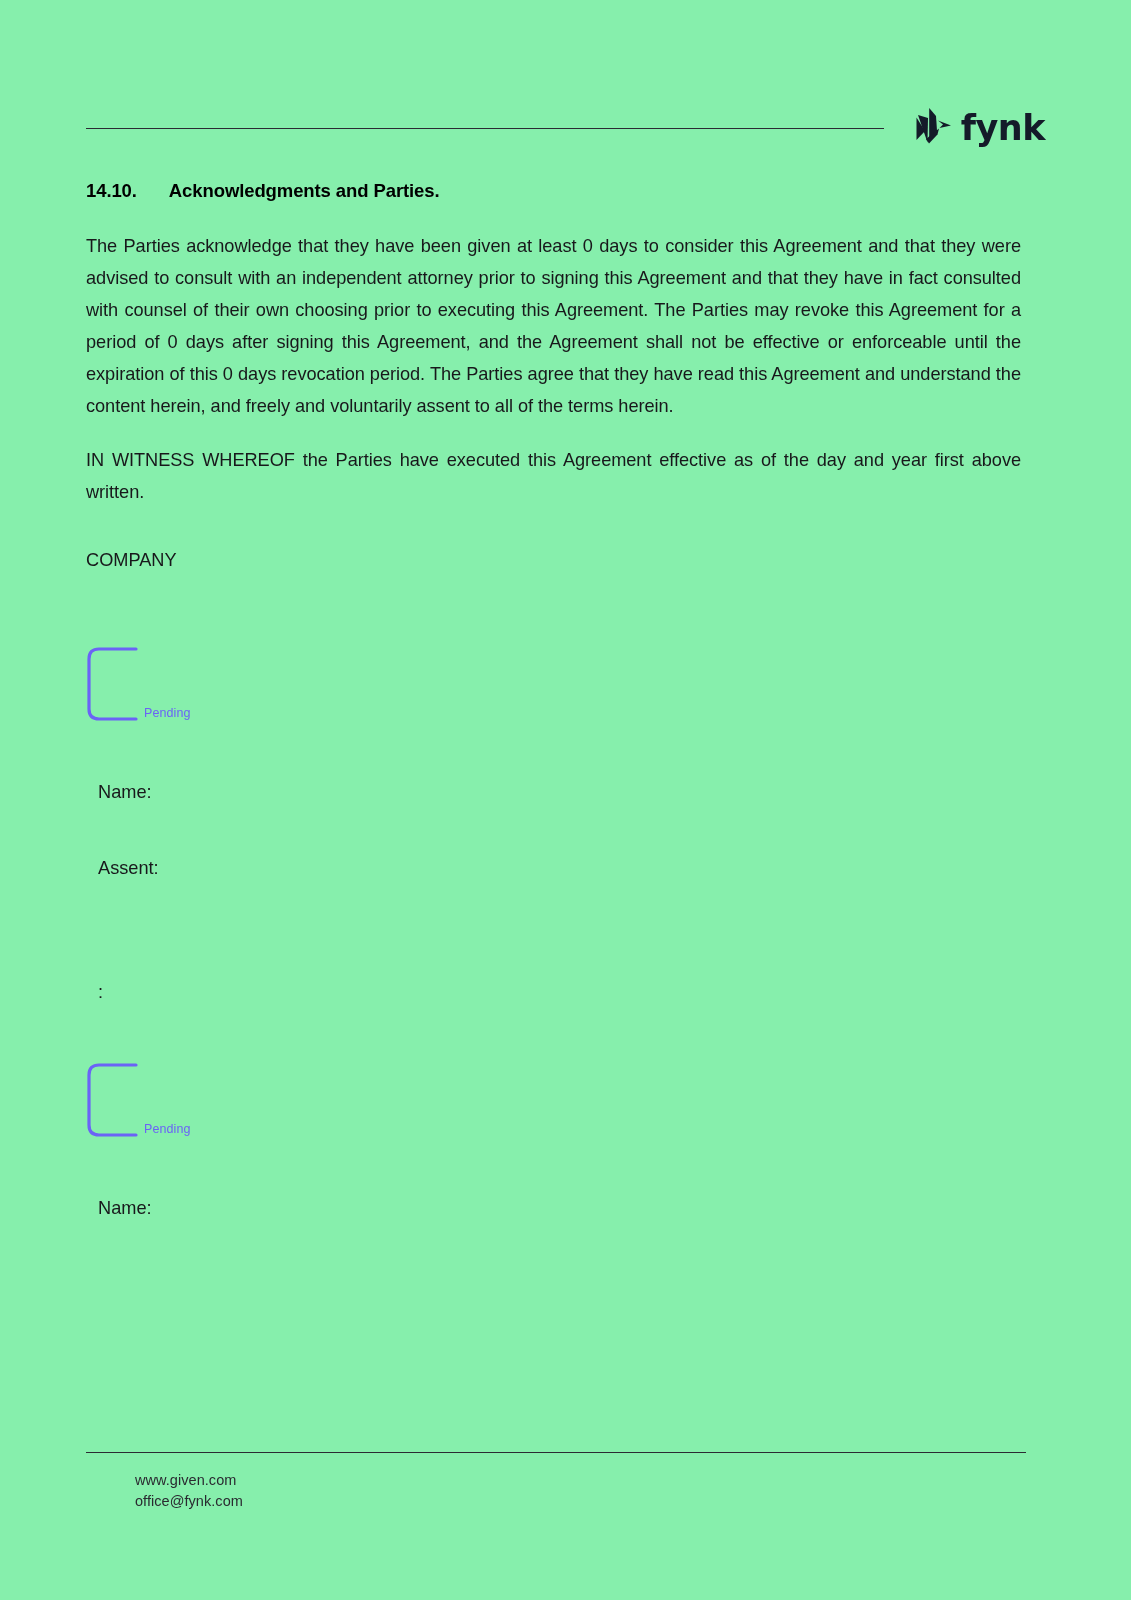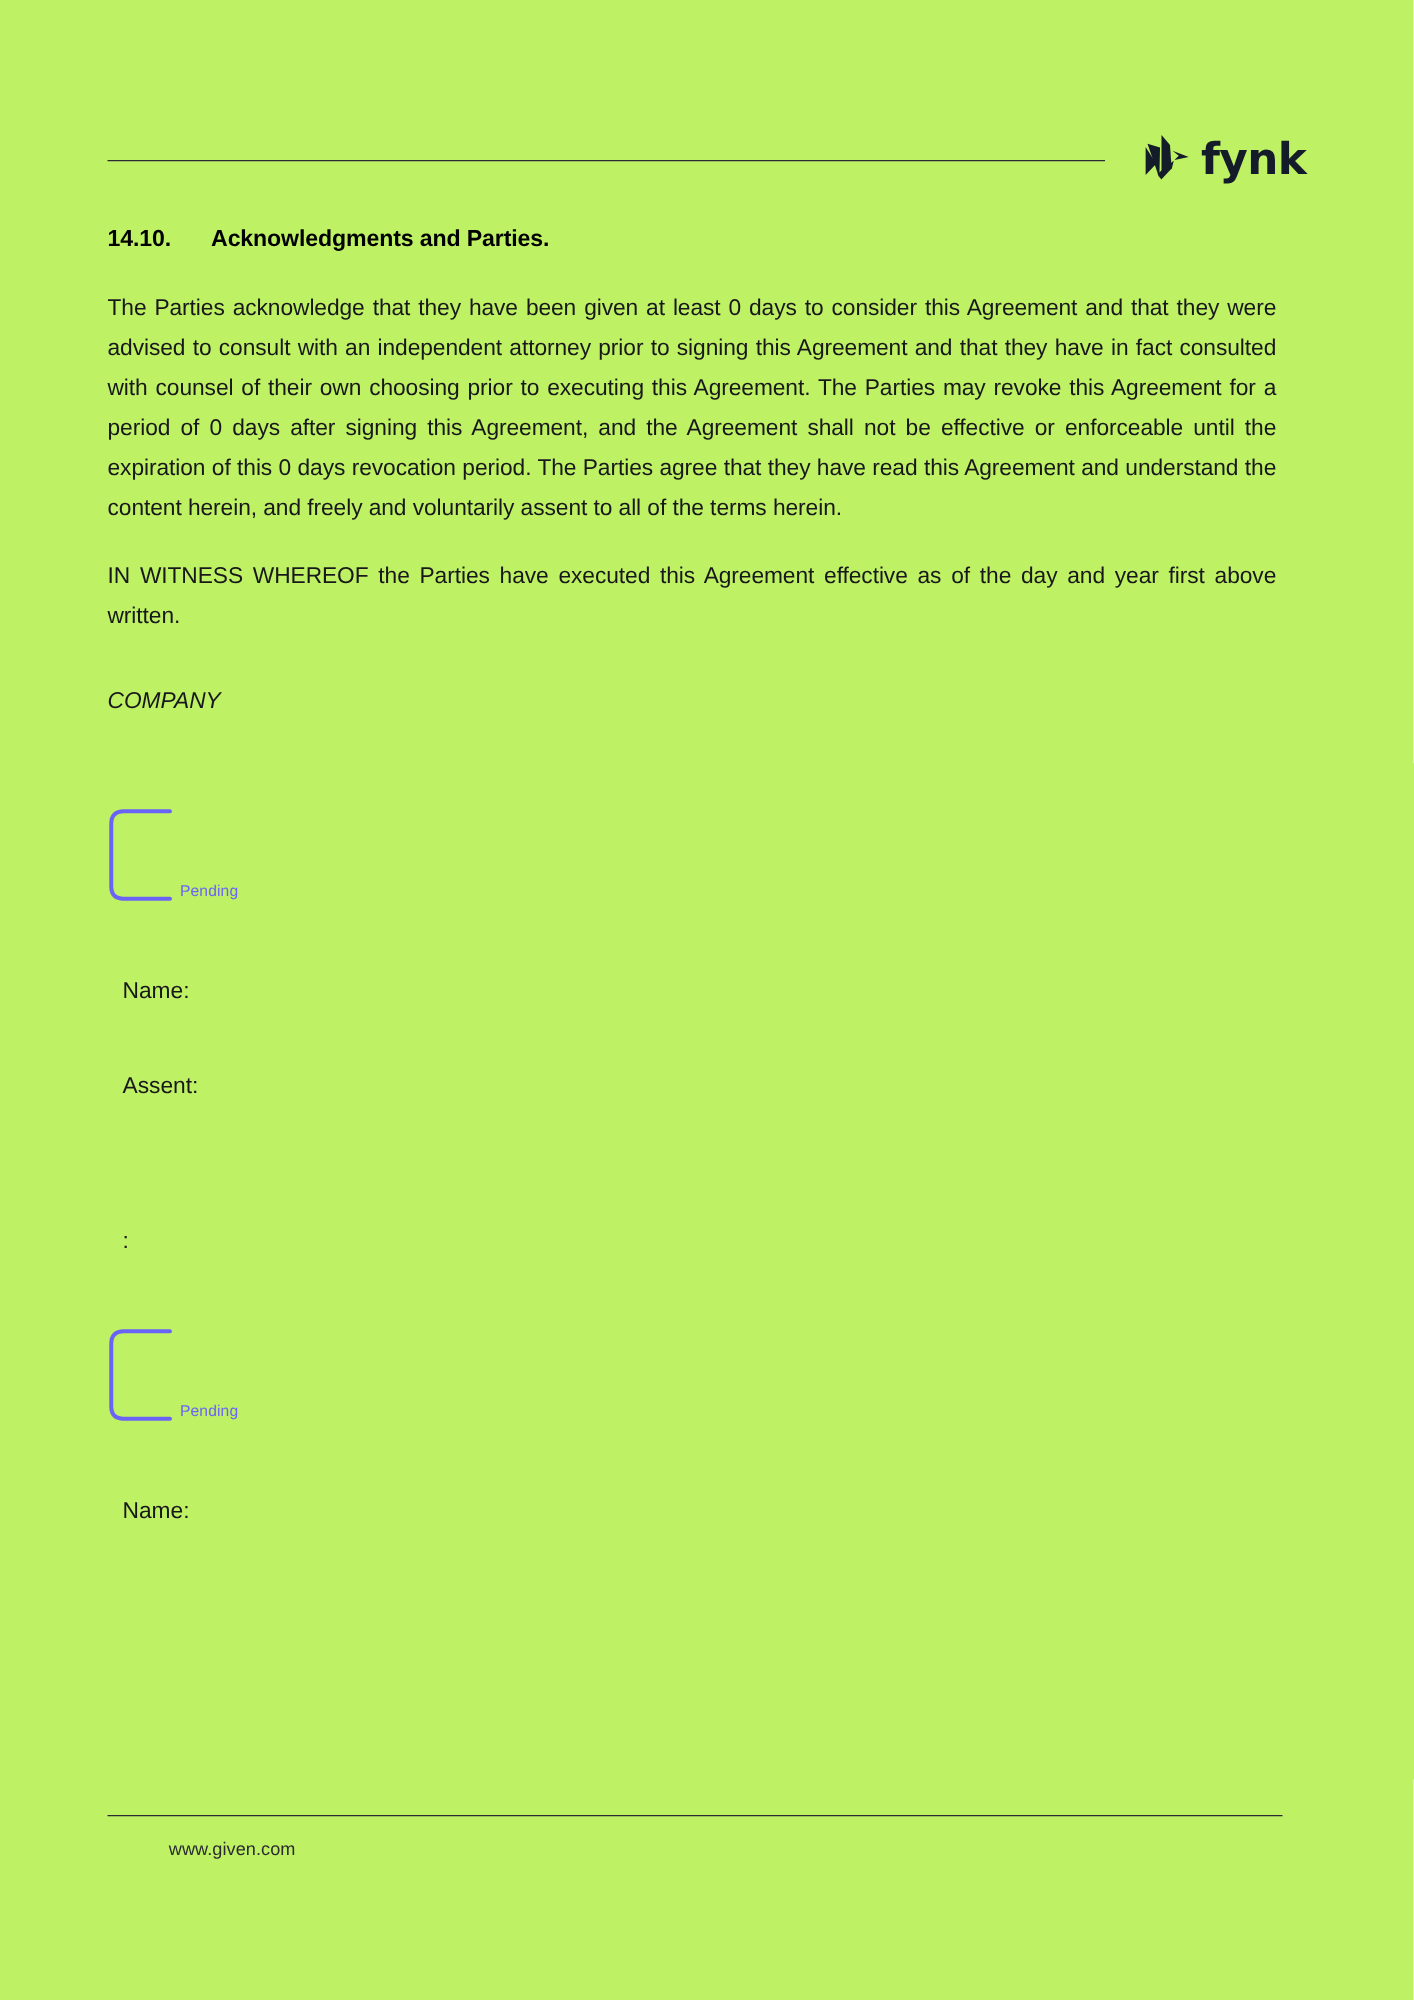--- a/index.html
+++ b/index.html
@@ -10,21 +10,21 @@
   body {
     font-family: "Liberation Sans", sans-serif;
     color: #111111;
     -webkit-font-smoothing: antialiased;
   }
   .page {
     position: relative;
     width: 1131px;
     height: 1600px;
     margin: 0 auto;
-    background: #bef264;
+    background: #86efac;
     overflow: hidden;
     box-sizing: border-box;
   }
 
   
   .header {
     position: absolute;
     left: 86px;
     top: 96px;
     width: 959px;
@@ -90,21 +90,20 @@
     text-align: justify;
     text-justify: inter-word;
     letter-spacing: -0.05px;
   }
   p.plain {
     font-size: 18.2px;
     line-height: 32px;
     color: #18181b;
     margin: 0;
     text-align: left;
-    font-style: italic;
   }
 
   .spacer-company { height: 14px; }
 
   
   .sig-block {
     position: relative;
     height: 96px;
   }
   .sig-bracket-wrap {
@@ -237,16 +236,17 @@
 
     <div style="height:19px"></div>
 
 
   </div>
 
   <div class="footer">
     <div class="footer-rule"></div>
     <div class="footer-lines">
       <div class="footer-line">www.given.com</div>
+      <div class="footer-line">office@fynk.com</div>
     </div>
   </div>
 
 </div>
 
 </body></html>

